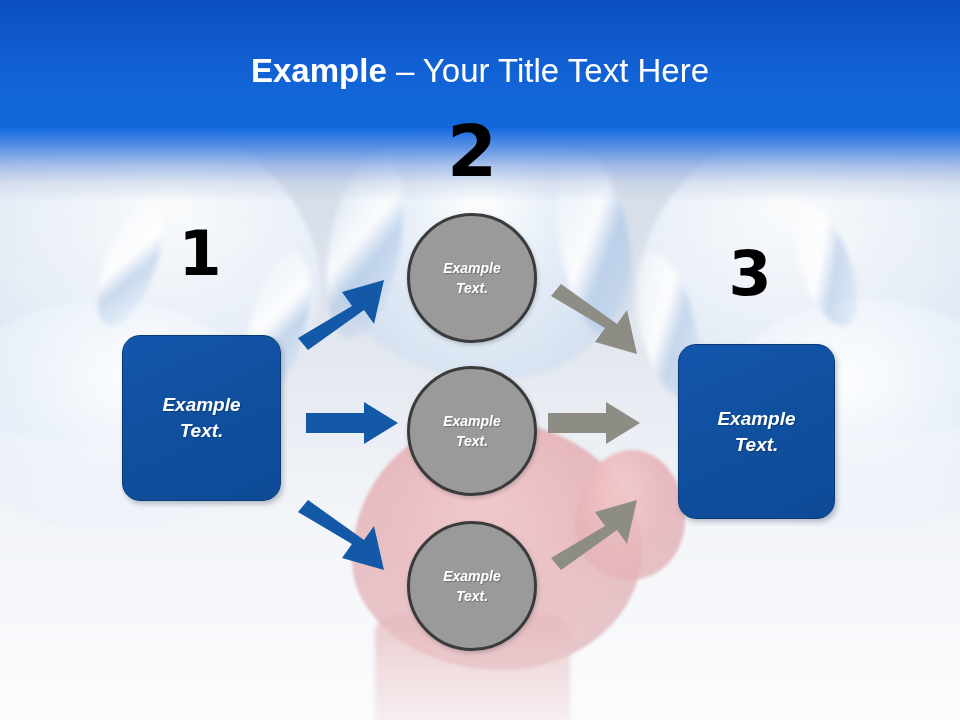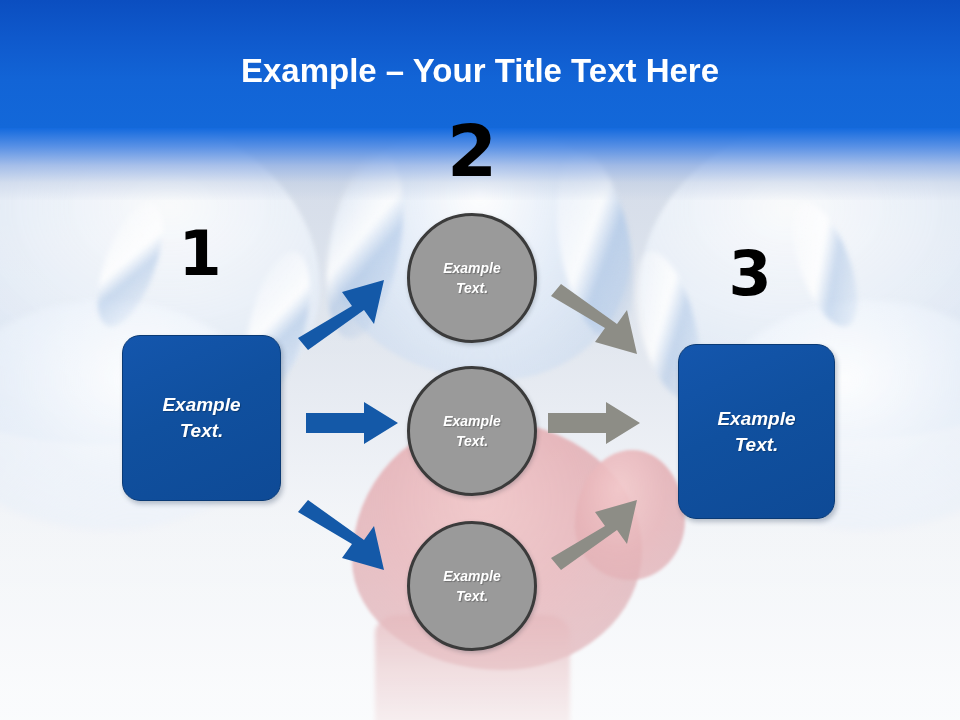--- a/index.html
+++ b/index.html
@@ -170,21 +170,21 @@
     top: 52px;
     width: 960px;
     text-align: center;
     color: #ffffff;
     font-size: 33px;
     line-height: 38px;
     letter-spacing: 0px;
     white-space: nowrap;
   }
   .title-text .bold { font-weight: bold; }
-  .title-text .light { font-weight: bold; }
+  .title-text .light { font-weight: normal; }
 
   
   .step-num {
     position: absolute;
     color: #000000;
     font-weight: bold;
     line-height: 1;
     text-align: center;
     font-family: "DejaVu Sans", sans-serif;
   }

